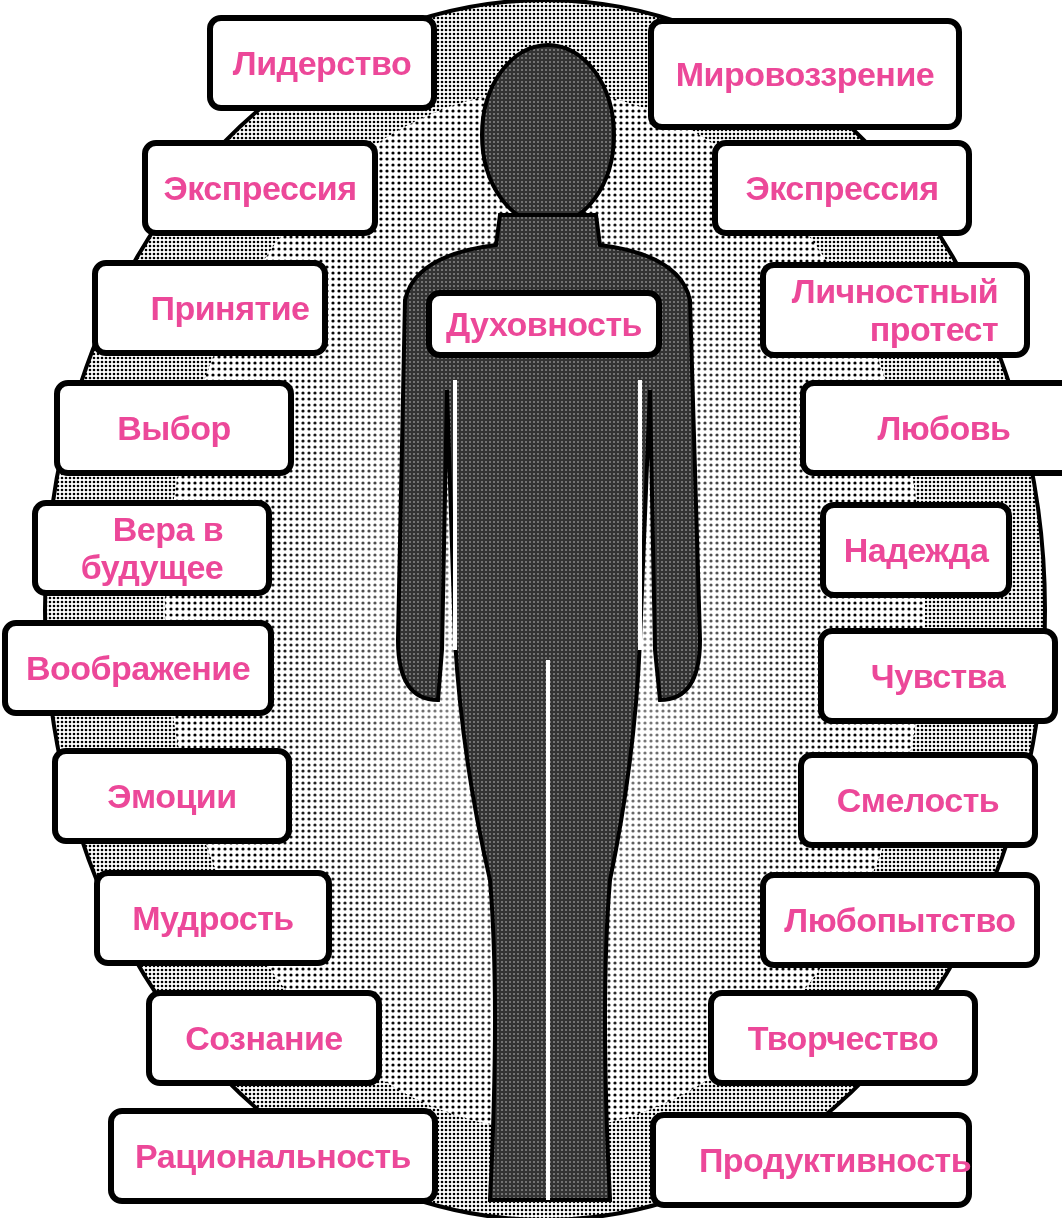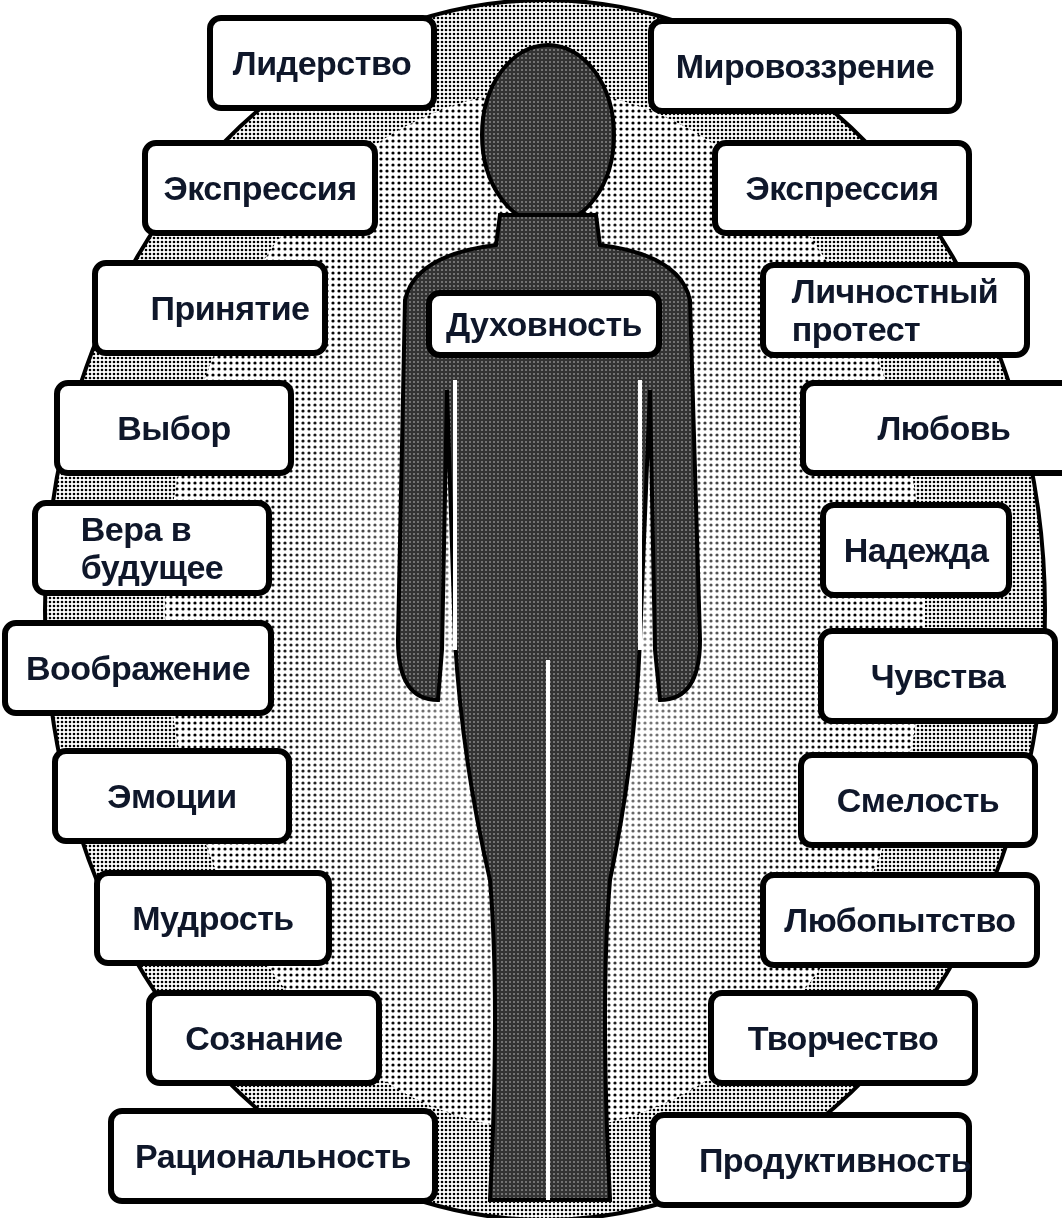--- a/index.html
+++ b/index.html
@@ -4,22 +4,22 @@
 <style>
   html, body { margin: 0; padding: 0; background: #ffffff; }
   body { width: 1062px; height: 1218px; position: relative; overflow: hidden;
          font-family: "Liberation Sans", "DejaVu Sans", sans-serif; }
   #bg { position: absolute; left: 0; top: 0; width: 1062px; height: 1218px; }
   .box {
     position: absolute; box-sizing: border-box;
     background: #ffffff; border: 6px solid #000;
     border-radius: 14px;
     display: flex; align-items: center; justify-content: center;
-    text-align: left; font-weight: bold; font-size: 34px; line-height: 38px;
-    color: #0f172a; letter-spacing: -0.5px;
+    text-align: right; font-weight: bold; font-size: 34px; line-height: 38px;
+    color: #ec4899; letter-spacing: -0.5px;
   }
   .box span { white-space: pre-line; }
 </style>
 </head>
 <body>
 
 <svg id="bg" viewBox="0 0 1062 1218" xmlns="http://www.w3.org/2000/svg">
   <defs>
     <pattern id="dots" width="6" height="6" patternUnits="userSpaceOnUse">
       <rect width="6" height="6" fill="#fff"></rect>
@@ -76,21 +76,21 @@
     </div>
     <div class="box" style="left: 94px; top: 870px; width: 238px; height: 96px;">
       <span>Мудрость</span>
     </div>
     <div class="box" style="left: 146px; top: 990px; width: 236px; height: 96px;">
       <span>Сознание</span>
     </div>
     <div class="box" style="left: 108px; top: 1108px; width: 330px; height: 96px;">
       <span>Рациональность</span>
     </div>
-    <div class="box" style="left: 648px; top: 18px; width: 314px; height: 96px;">
+    <div class="box" style="left: 648px; top: 18px; width: 314px; height: 112px;">
       <span>Мировоззрение</span>
     </div>
     <div class="box" style="left: 712px; top: 140px; width: 260px; height: 96px;">
       <span>Экспрессия</span>
     </div>
     <div class="box" style="left: 760px; top: 262px; width: 270px; height: 96px;">
       <span>Личностный
 протест</span>
     </div>
     <div class="box" style="left: 800px; top: 380px; width: 288px; height: 96px;">

